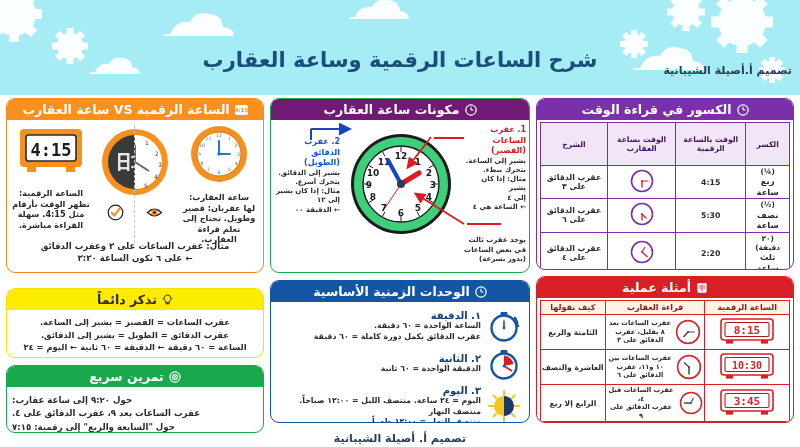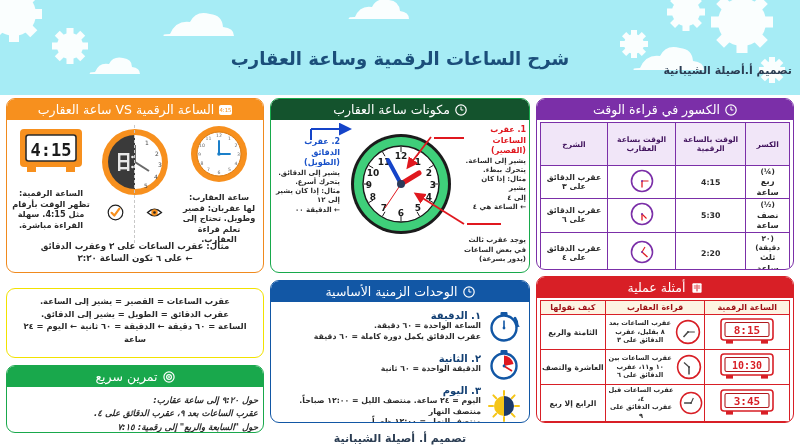--- a/index.html
+++ b/index.html
@@ -22,44 +22,44 @@
     font-size:27px; font-weight:bold; color:#ffffff;
     -webkit-text-stroke:0px;
     text-shadow:
       -2px -2px 0 #1b6fa8, 2px -2px 0 #1b6fa8, -2px 2px 0 #1b6fa8, 2px 2px 0 #1b6fa8,
       0 -2px 0 #1b6fa8, 0 2px 0 #1b6fa8, -2px 0 0 #1b6fa8, 2px 0 0 #1b6fa8,
       0 3px 3px rgba(0,0,0,.25);
     letter-spacing:0px; z-index:4;
   }
   .hdr-sub {
     position:absolute; top:48px; left:0; width:800px; text-align:center;
-    font-size:18px; font-weight:bold; color:#1b4e7a; z-index:4;
+    font-size:21px; font-weight:bold; color:#1b4e7a; z-index:4;
   }
   .hdr-credit {
     position:absolute; top:64px; right:8px;
     font-size:11px; color:#2a3c52; font-weight:bold; z-index:4;
   }
 
   
   .card {
     position:absolute; background:#fff; border-radius:9px;
     border:1.5px solid #d9d9d9; overflow:hidden;
   }
   .card-hd {
     height:21px; display:flex; align-items:center; justify-content:center;
-    gap:5px; color:#fff; font-size:12.5px; font-weight:normal;
+    gap:5px; color:#fff; font-size:12.5px; font-weight:bold;
     border-radius:7px 7px 0 0;
   }
   .card-hd .ic { display:flex; align-items:center; }
   .card-body { padding:4px 5px; }
 
   .c-orange { border-color:#f08a1e; }
   .hd-orange { background:#f7901e; }
   .c-green  { border-color:#17a94b; }
-  .hd-green { background:#14532d; }
+  .hd-green { background:#701a75; }
   .c-purple { border-color:#7b2fa8; }
   .hd-purple{ background:#7b2fa8; }
   .c-yellow { border-color:#f2e200; }
   .hd-yellow{ background:#fdeb00; color:#2a2a2a; }
   .c-blue   { border-color:#1257a5; }
   .hd-blue  { background:#1257a5; }
   .c-red    { border-color:#d81f26; }
   .hd-red   { background:#d81f26; }
   .c-green2 { border-color:#19a84c; }
   .hd-green2{ background:#19a84c; }
@@ -78,21 +78,21 @@
     text-align:center; font-size:8.6px; font-weight:bold; color:#2b2b2b;
     line-height:1.35; padding:0 4px 3px; margin-top:-3px;
   }
 
   
   #card-remember { left:6px; top:288px; width:258px; height:70px; }
   .rem-line { font-size:8.4px; font-weight:bold; color:#2b2b2b; line-height:1.5; text-align:center; }
 
   
   #card-practice { left:6px; top:365px; width:258px; height:68px; }
-  .pr-line { font-size:8.6px; font-weight:bold; color:#2b2b2b; line-height:1.55; text-align:right;font-style:italic; }
+  .pr-line { font-size:8.6px; font-weight:bold; color:#2b2b2b; line-height:1.55; text-align:left; }
 
   
   #card-parts { left:270px; top:98px; width:260px; height:175px; }
   .parts-wrap { position:relative; height:150px; }
   .ann { position:absolute; font-size:7.2px; line-height:1.32; font-weight:bold; }
   .ann-title { font-size:8px; }
   .ann-red   { color:#e0181f; }
   .ann-blue  { color:#1a52c9; }
   .ann-body  { color:#2b2b2b; font-size:7px; }
 
@@ -318,20 +318,34 @@
           <rect x="11" y="44" width="9" height="5" fill="#f7901e"></rect>
             <rect x="50" y="44" width="9" height="5" fill="#f7901e"></rect>
         </svg>
         <div class="vs-cap">الساعة الرقمية:<br>تظهر الوقت بأرقام<br>مثل 4:15. سهلة<br>القراءة مباشرة.</div>
       </div>
     </div>
     <div class="vs-foot">مثال: عقرب الساعات على ٣ وعقرب الدقائق<br>← على ٦ تكون الساعة ٣:٣٠</div>
   </div>
 
   <div class="card c-yellow" id="card-remember">
+    <div class="card-hd hd-yellow">
+      <span class="ic">
+        <svg width="11" height="12" viewBox="0 0 11 12">
+            <path d="M5.5 1 a3.4 3.4 0 0 1 2.2 6 v1.4 h-4.4 V7 A3.4 3.4 0 0 1 5.5 1z" fill="none" stroke="#333" stroke-width="1"></path>
+            <rect x="3.6" y="9.2" width="3.8" height="1.1" fill="#333"></rect>
+            <g stroke="#333" stroke-width=".8">
+              <line x1="5.5" y1="0" x2="5.5" y2="-0.2"></line>
+              <line x1="0.4" y1="4.4" x2="1.4" y2="4.4"></line>
+              <line x1="9.6" y1="4.4" x2="10.6" y2="4.4"></line>
+            </g>
+          </svg>
+      </span>
+      <span>تذكر دائماً</span>
+    </div>
     <div class="card-body" style="padding-top:6px;">
       <div class="rem-line">عقرب الساعات = القصير = يشير إلى الساعة.</div>
       <div class="rem-line">عقرب الدقائق = الطويل = يشير إلى الدقائق.</div>
       <div class="rem-line">الساعة = ٦٠ دقيقة ← الدقيقة = ٦٠ ثانية ← اليوم = ٢٤ ساعة</div>
     </div>
   </div>
 
   <div class="card c-green2" id="card-practice">
     <div class="card-hd hd-green2">
       <span class="ic">

